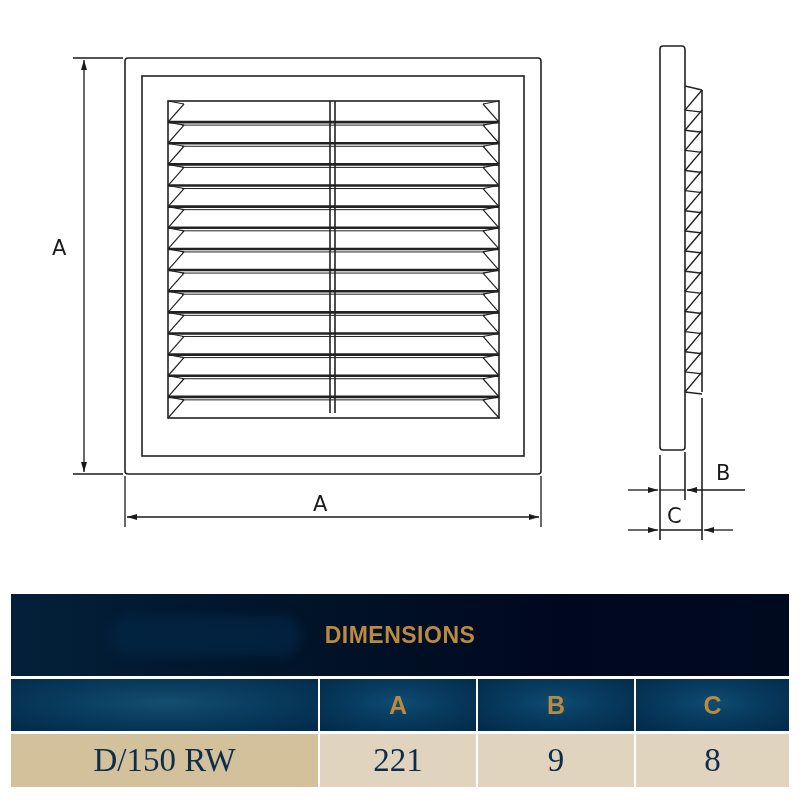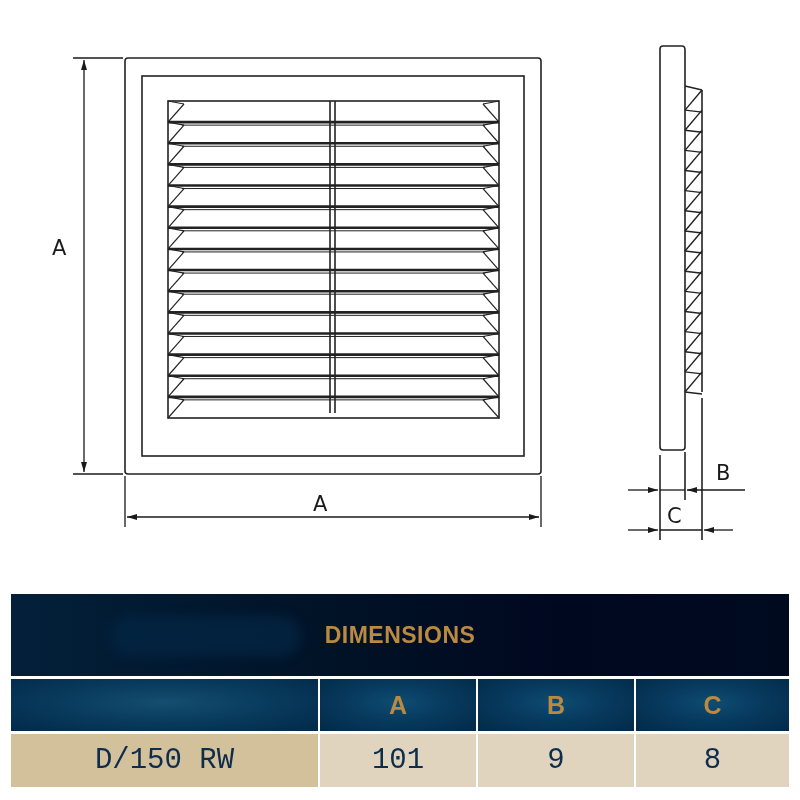--- a/index.html
+++ b/index.html
@@ -11,21 +11,21 @@
   .t-header .blur-logo { position: absolute; left: 100px; top: 22px; width: 190px; height: 40px; border-radius: 20px; background: #032543; filter: blur(6px); opacity: 0.8; }
   .t-title { color: #b98a40; font-family: "Liberation Sans", sans-serif; font-weight: bold; font-size: 23px; letter-spacing: 0.5px; position: relative; transform: scaleY(1.05); }
   .t-row { display: flex; margin-top: 3px; }
   .t-cell { display: flex; align-items: center; justify-content: center; margin-right: 2px; }
   .t-cell:last-child { margin-right: 0; }
   .col-head { height: 52px; background: radial-gradient(ellipse at 50% 45%, #0f4c72 0%, #073a5e 45%, #022a48 100%); }
   .col-head.first { background: radial-gradient(ellipse at 50% 45%, #144e70 0%, #083a5c 50%, #02294a 100%); }
   .col-head span { color: #b98a40; font-weight: bold; font-size: 25px; }
   .data-cell { height: 53px; background: #e0d4bf; }
   .data-cell.first { background: #d3c19b; }
-  .data-cell span { color: #0e2c4c; font-size: 29px; font-family: Liberation Mono, monospace; }
+  .data-cell span { color: #0e2c4c; font-size: 33px; font-family: Liberation Serif, serif; }
   .w0 { width: 307px; } .w1 { width: 156px; } .w2 { width: 156px; } .w3 { width: 153px; }
 </style>
 </head>
 <body>
 
 <div class="drawing">
   <svg width="800" height="580" viewBox="0 0 800 580" xmlns="http://www.w3.org/2000/svg">
     <defs>
       <marker id="arr" viewBox="0 0 10 10" refX="10" refY="5" markerWidth="8" markerHeight="8" orient="auto-start-reverse">
         <path d="M0,2 L10,5 L0,8 z" fill="#1a1a1a"></path>
@@ -217,21 +217,21 @@
       </div>
     <div class="t-cell col-head w3">
         <span>C</span>
       </div>
   </div>
   <div class="t-row">
     <div class="t-cell data-cell first w0">
         <span>D/150 RW</span>
       </div>
     <div class="t-cell data-cell w1">
-        <span>101</span>
+        <span>221</span>
       </div>
     <div class="t-cell data-cell w2">
         <span>9</span>
       </div>
     <div class="t-cell data-cell w3">
         <span>8</span>
       </div>
   </div>
 </div>
 

